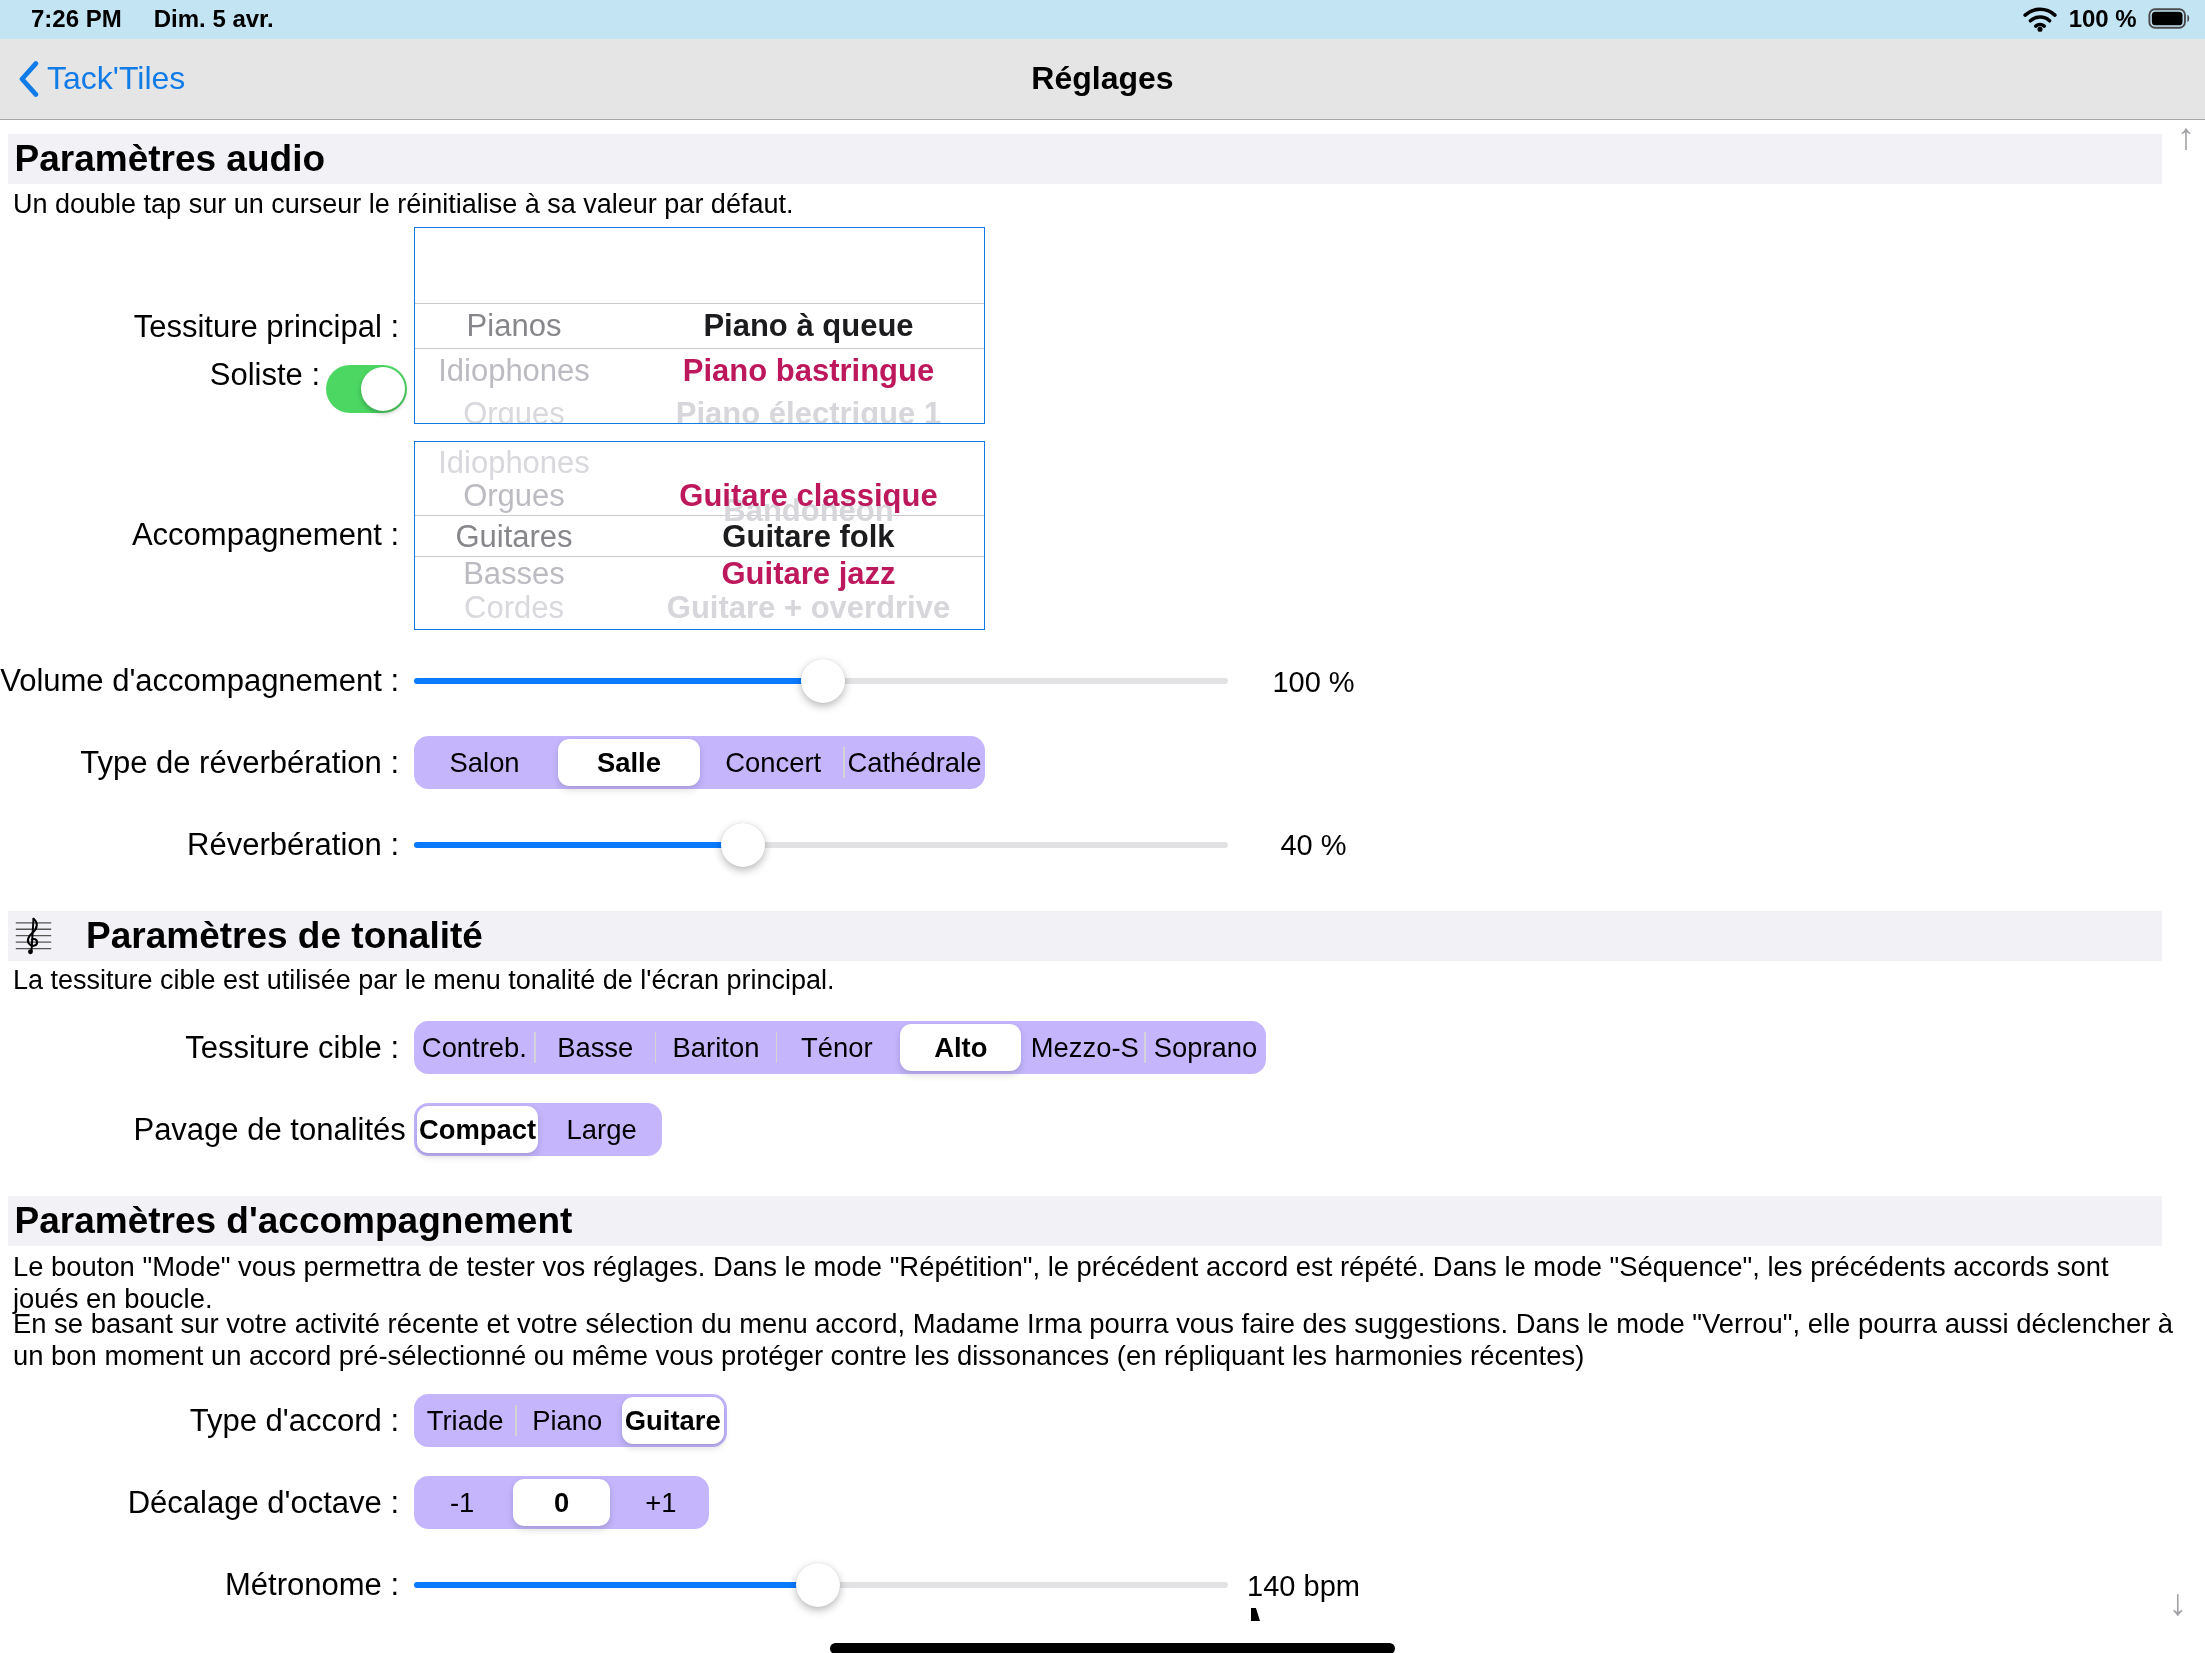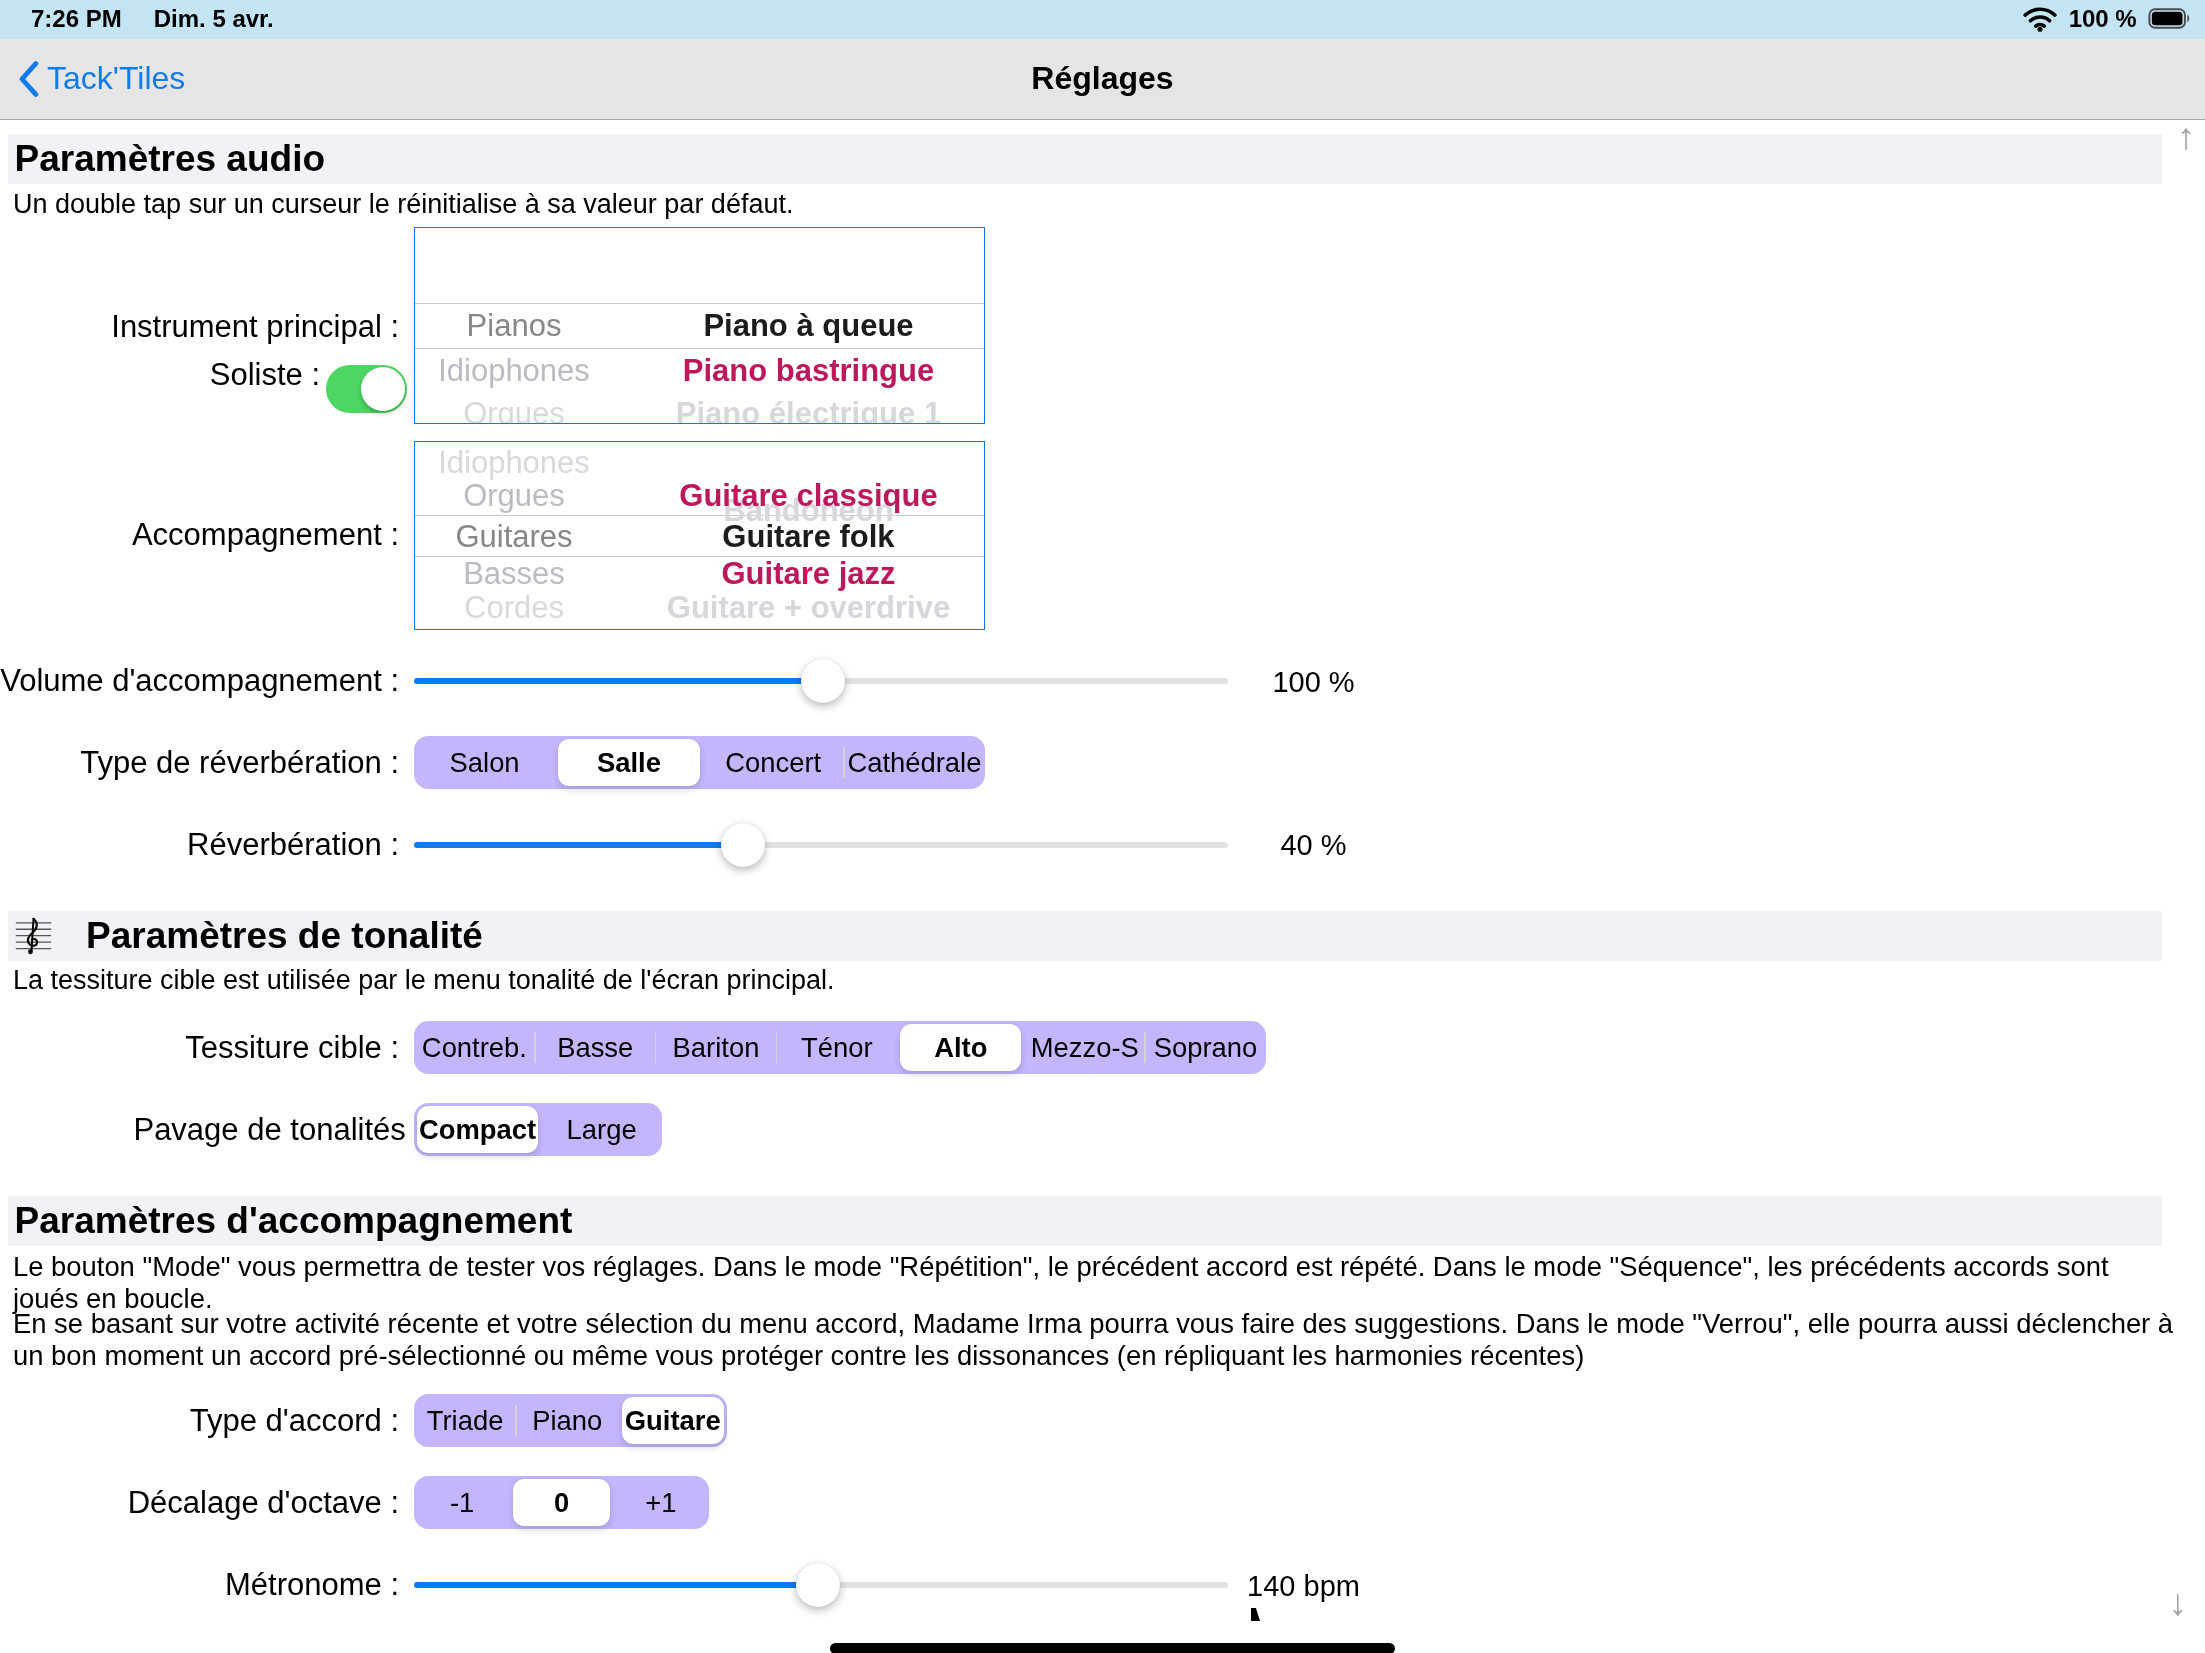--- a/index.html
+++ b/index.html
@@ -108,21 +108,21 @@
     <div class="nav-title">Réglages</div>
   </div>
 
   <span class="scroll-arrow" style="right:9.7px;top:118px;">↑</span>
 
   <div class="band" style="top:134px;">
     <span class="band-title">Paramètres audio</span>
   </div>
   <div class="hint" style="top:189px;">Un double tap sur un curseur le réinitialise à sa valeur par défaut.</div>
 
-  <div class="row-label" style="top:308px;">Instrument principal :</div>
+  <div class="row-label" style="top:308px;">Tessiture principal :</div>
   <div class="picker" style="top:227px;height:197px;">
     <div class="pk-sep" style="top:75px;"></div>
     <div class="pk-sep" style="top:120px;"></div>
     <div class="sel">
       <span class="pk-cat" style="top:80px;">Pianos</span>
       <span class="pk-inst" style="top:80px;">Piano à queue</span>
     </div>
     <div class="dim1">
       <span class="pk-cat" style="top:125px;">Idiophones</span>
       <span class="pk-inst" style="top:125px;">Piano bastringue</span>

